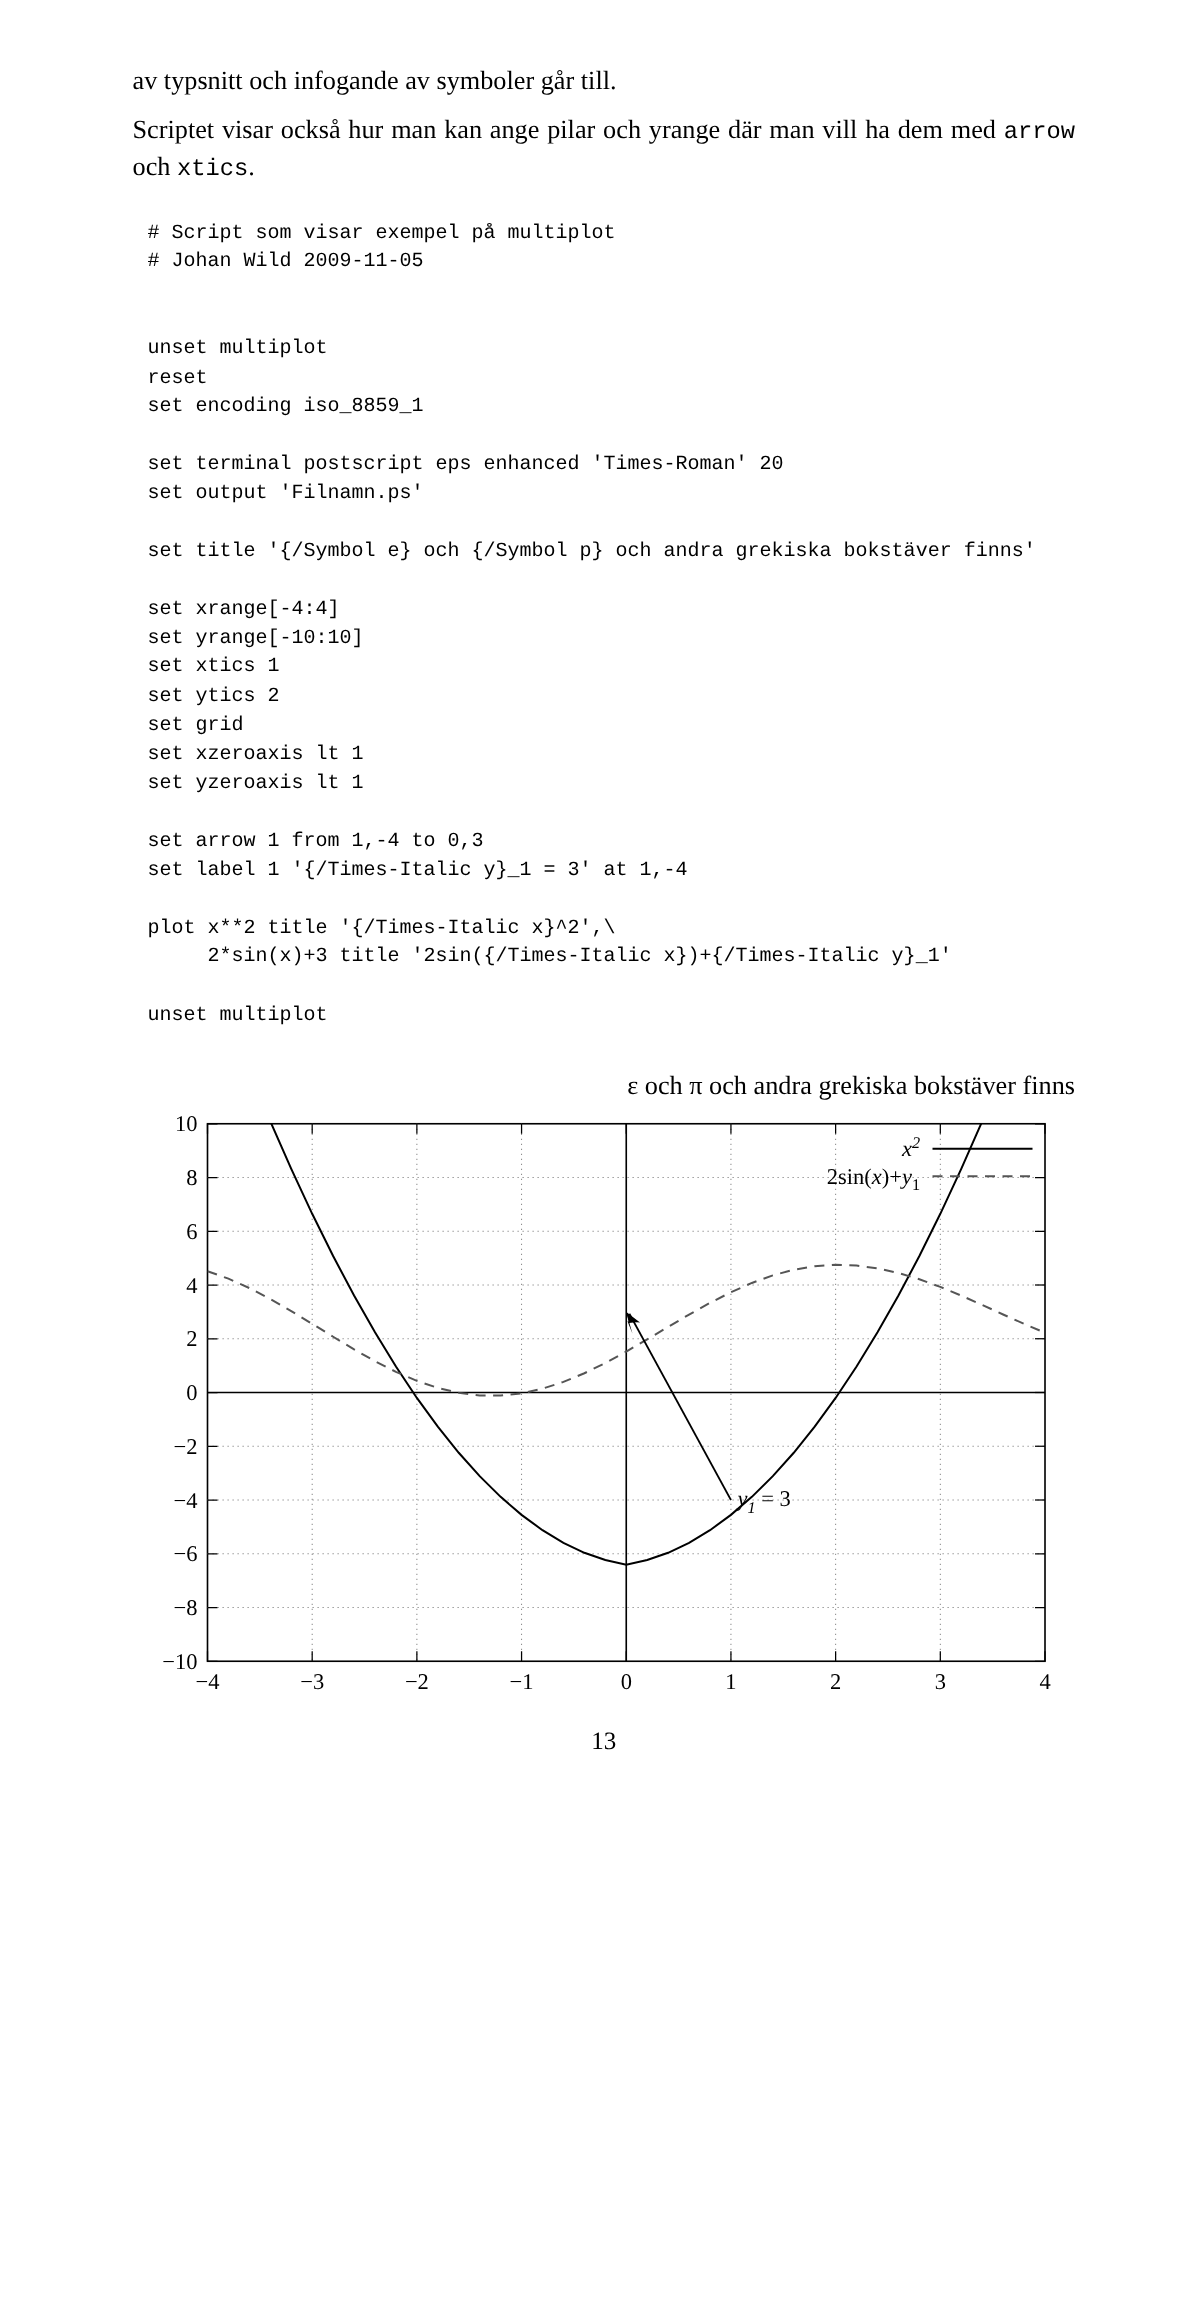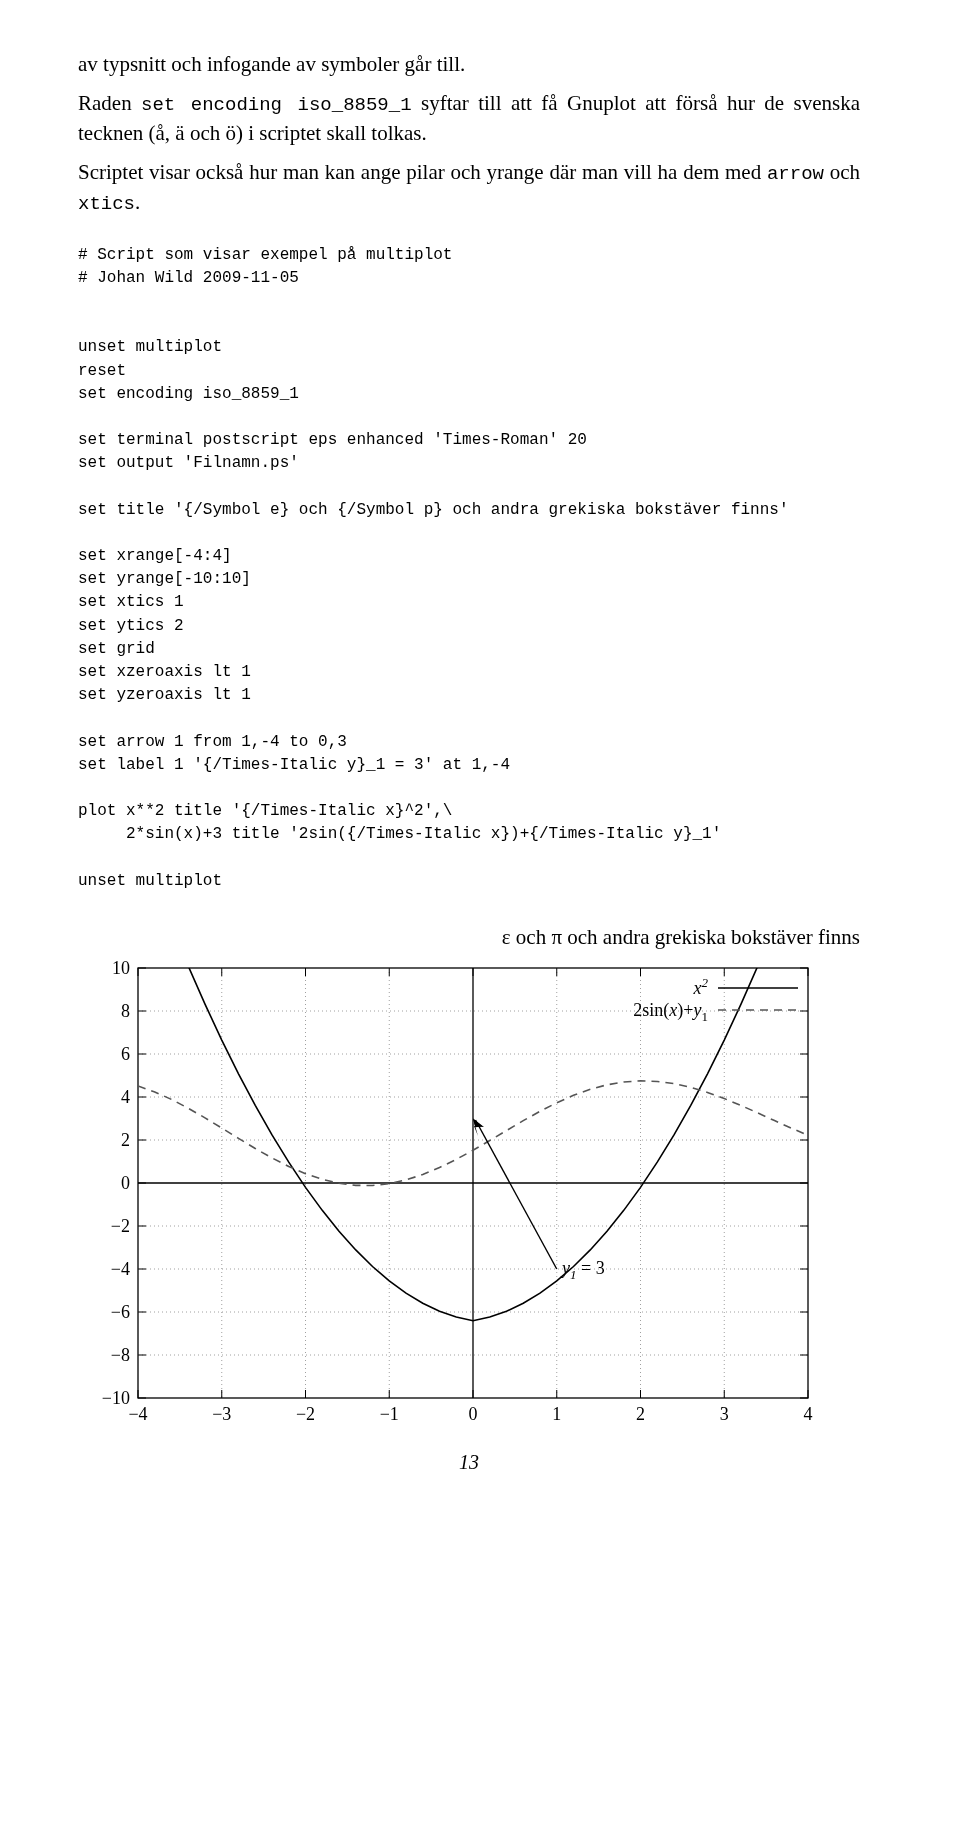--- a/index.html
+++ b/index.html
@@ -1,61 +1,57 @@
 <!DOCTYPE html>
 <html><head>
 <meta charset="utf-8">
 <style>
   html,body{margin:0;padding:0;background:#fff;}
   .page{
     width:960px;
     min-height:1845px;
     box-sizing:border-box;
-    padding:50px 100px 40px 78px;
+    padding:50px 100px 40px 106px;
     font-family:"Times New Roman", Times, serif;
     font-size:21px;
     line-height:1.4;
     color:#000;
   }
   .para{margin:0 0 10px 0; text-align:justify;}
   .tt{font-family:"Courier New", Courier, monospace; font-size:19px;}
   pre.code{
     font-family:"Courier New", Courier, monospace;
     font-size:16px;
     line-height:1.45;
     white-space:pre;
-    margin:26px 0 18px 0;
+    margin:26px 0 18px 12px;
   }
   .chart-area{margin:30px 0 20px 0;}
   .chart-title{
     text-align:right;
     font-size:21px;
     margin-bottom:6px;
   }
   .pagenum{
     text-align:center;
     font-size:20px;
     margin-top:20px;
-    font-style:italic;
   }
   svg{display:block;}
   .axis-num{font-family:"Times New Roman",serif;font-size:18px;}
   .legend-label{font-family:"Times New Roman",serif;font-size:18px;font-style:italic;}
   .ann-label{font-family:"Times New Roman",serif;font-size:18px;font-style:italic;}
 </style>
 </head>
 <body>
 
 <div class="page">
 
   <p class="para"><span>av typsnitt och infogande av symboler går till.</span></p>
 
-  <p class="para">
-    <span>Raden </span><span class="tt">set encoding iso_8859_1</span><span> syftar till att få Gnuplot att förså hur de svenska tecknen (å, ä och ö) i scriptet skall tolkas.</span>
-  </p>
 
   <p class="para">
     <span>Scriptet visar också hur man kan ange pilar och yrange där man vill ha dem med </span><span class="tt">arrow</span><span> och </span><span class="tt">xtics</span><span>.</span>
   </p>
 
   <pre class="code"># Script som visar exempel på multiplot
 # Johan Wild 2009-11-05
 
 
 unset multiplot

